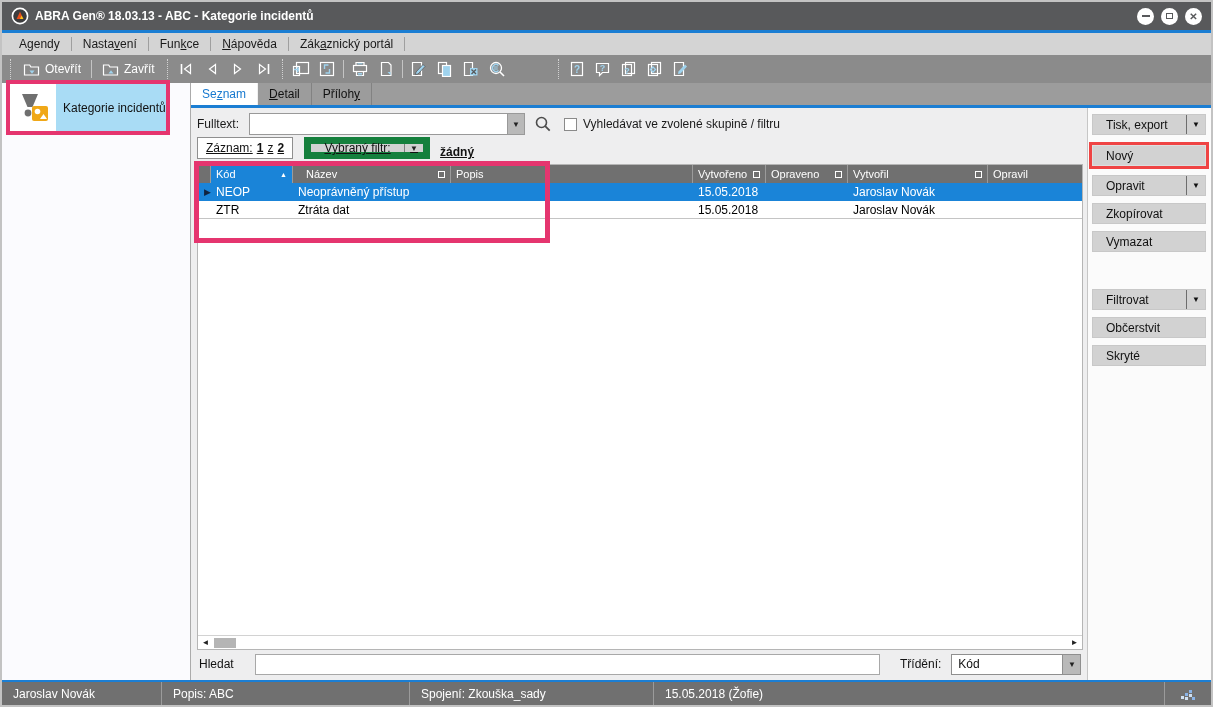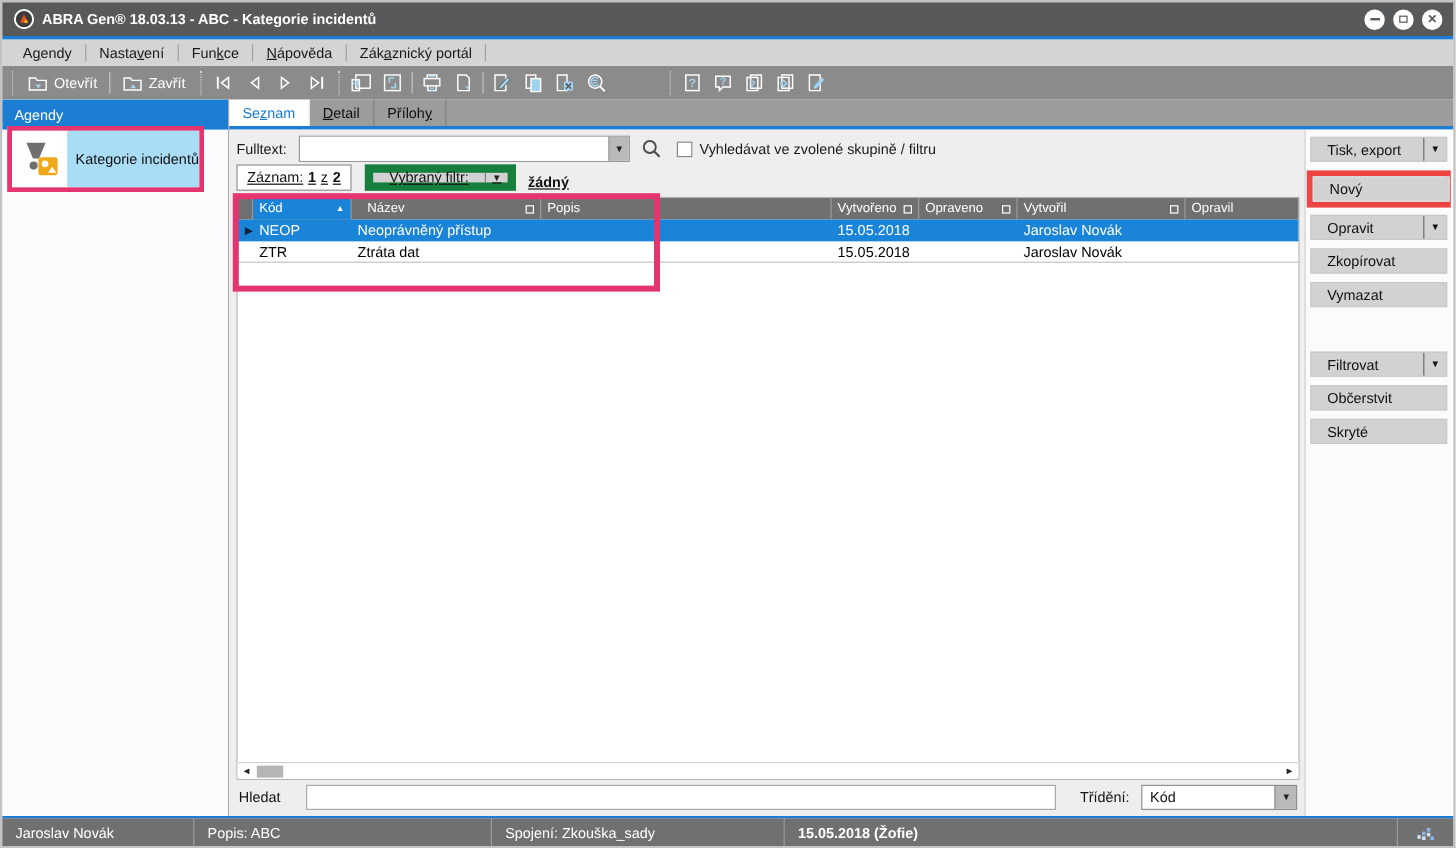--- a/index.html
+++ b/index.html
@@ -111,30 +111,30 @@
   .sort-btn { width:18px; align-self:stretch; background:#b9b9b9; border-left:1px solid #8f8f8f;
               display:flex; align-items:center; justify-content:center; font-size:8px; color:#222; }
 
   
   .right-panel { width:124px; background:#fbfbfb; border-left:1px solid #c6c6c6; padding-top:6px; flex:0 0 auto; }
   .act-btn { width:114px; height:21px; background:#d2d2d2; border:1px solid #c8c8c8;
              display:flex; align-items:center; font-size:12px; color:#111; padding-left:13px;
              margin:0 0 7px 4px; }
   .act-btn .dd { margin-left:auto; align-self:stretch; width:19px; border-left:1px solid #6d6d6d;
                  display:flex; align-items:center; justify-content:center; font-size:8px; }
-  .pink-wrap { border:5px solid #ef4444; width:120px; margin:0 0 6px 1px; }
+  .pink-wrap { border:3px solid #ef4444; width:120px; margin:0 0 6px 1px; }
   .pink-wrap .act-btn { margin:0; border-color:#dedede; }
   .section-gap { height:30px; }
 
   
   .statusbar { flex:0 0 auto; }
   .status-accent { height:2px; background:#1b7ed3; }
   .status-main { height:23px; background:#707070; color:#fff; display:flex; align-items:center; font-size:12px; }
   .st-seg { padding-left:11px; border-right:1px solid #9b9b9b; height:100%; display:flex; align-items:center; }
-  .s1 { width:160px; } .s2 { width:248px; } .s3 { width:244px; } .s4 { flex:1; border-right:1px solid #9b9b9b;font-weight:bold; }
+  .s1 { width:160px; } .s2 { width:248px; } .s3 { width:244px; } .s4 { flex:1; border-right:1px solid #9b9b9b; }
   .st-grip { width:46px; height:100%; display:flex; align-items:center; justify-content:center; }
 
   svg { display:block; }
 </style>
 </head>
 <body>
 
 <div class="window">
 
   <div class="titlebar">
@@ -305,21 +305,20 @@
       <svg width="17" height="16" viewBox="0 0 17 16">
           <path d="M2.5 1.5 h9 v13 h-9 Z" fill="none" stroke="#fff" stroke-width="1.2"></path>
           <path d="M6.5 10.5 L13 3.5 l2 2 L8.5 12.5 l-2.5 .5 Z" fill="#9fd3ee"></path>
         </svg>
     </span>
   </div>
 
   <div class="content">
 
     <div class="sidebar">
-      <div class="sidebar-header">Agendy</div>
       <div class="agenda-item">
         <span class="agenda-ico">
           <svg width="36" height="34" viewBox="0 0 36 34">
             <path d="M7 3 h16 l-5.5 13 h-5 Z" fill="#6f6f6f"></path>
             <circle cx="13" cy="22" r="3.4" fill="#6f6f6f"></circle>
             <rect x="17" y="15" width="16" height="15" rx="2" fill="#f0a818"></rect>
             <circle cx="22.5" cy="20.5" r="2.8" fill="#fff"></circle>
             <path d="M25 28 l3.5 -5 3.5 5 Z" fill="#fff"></path>
           </svg>
         </span>

